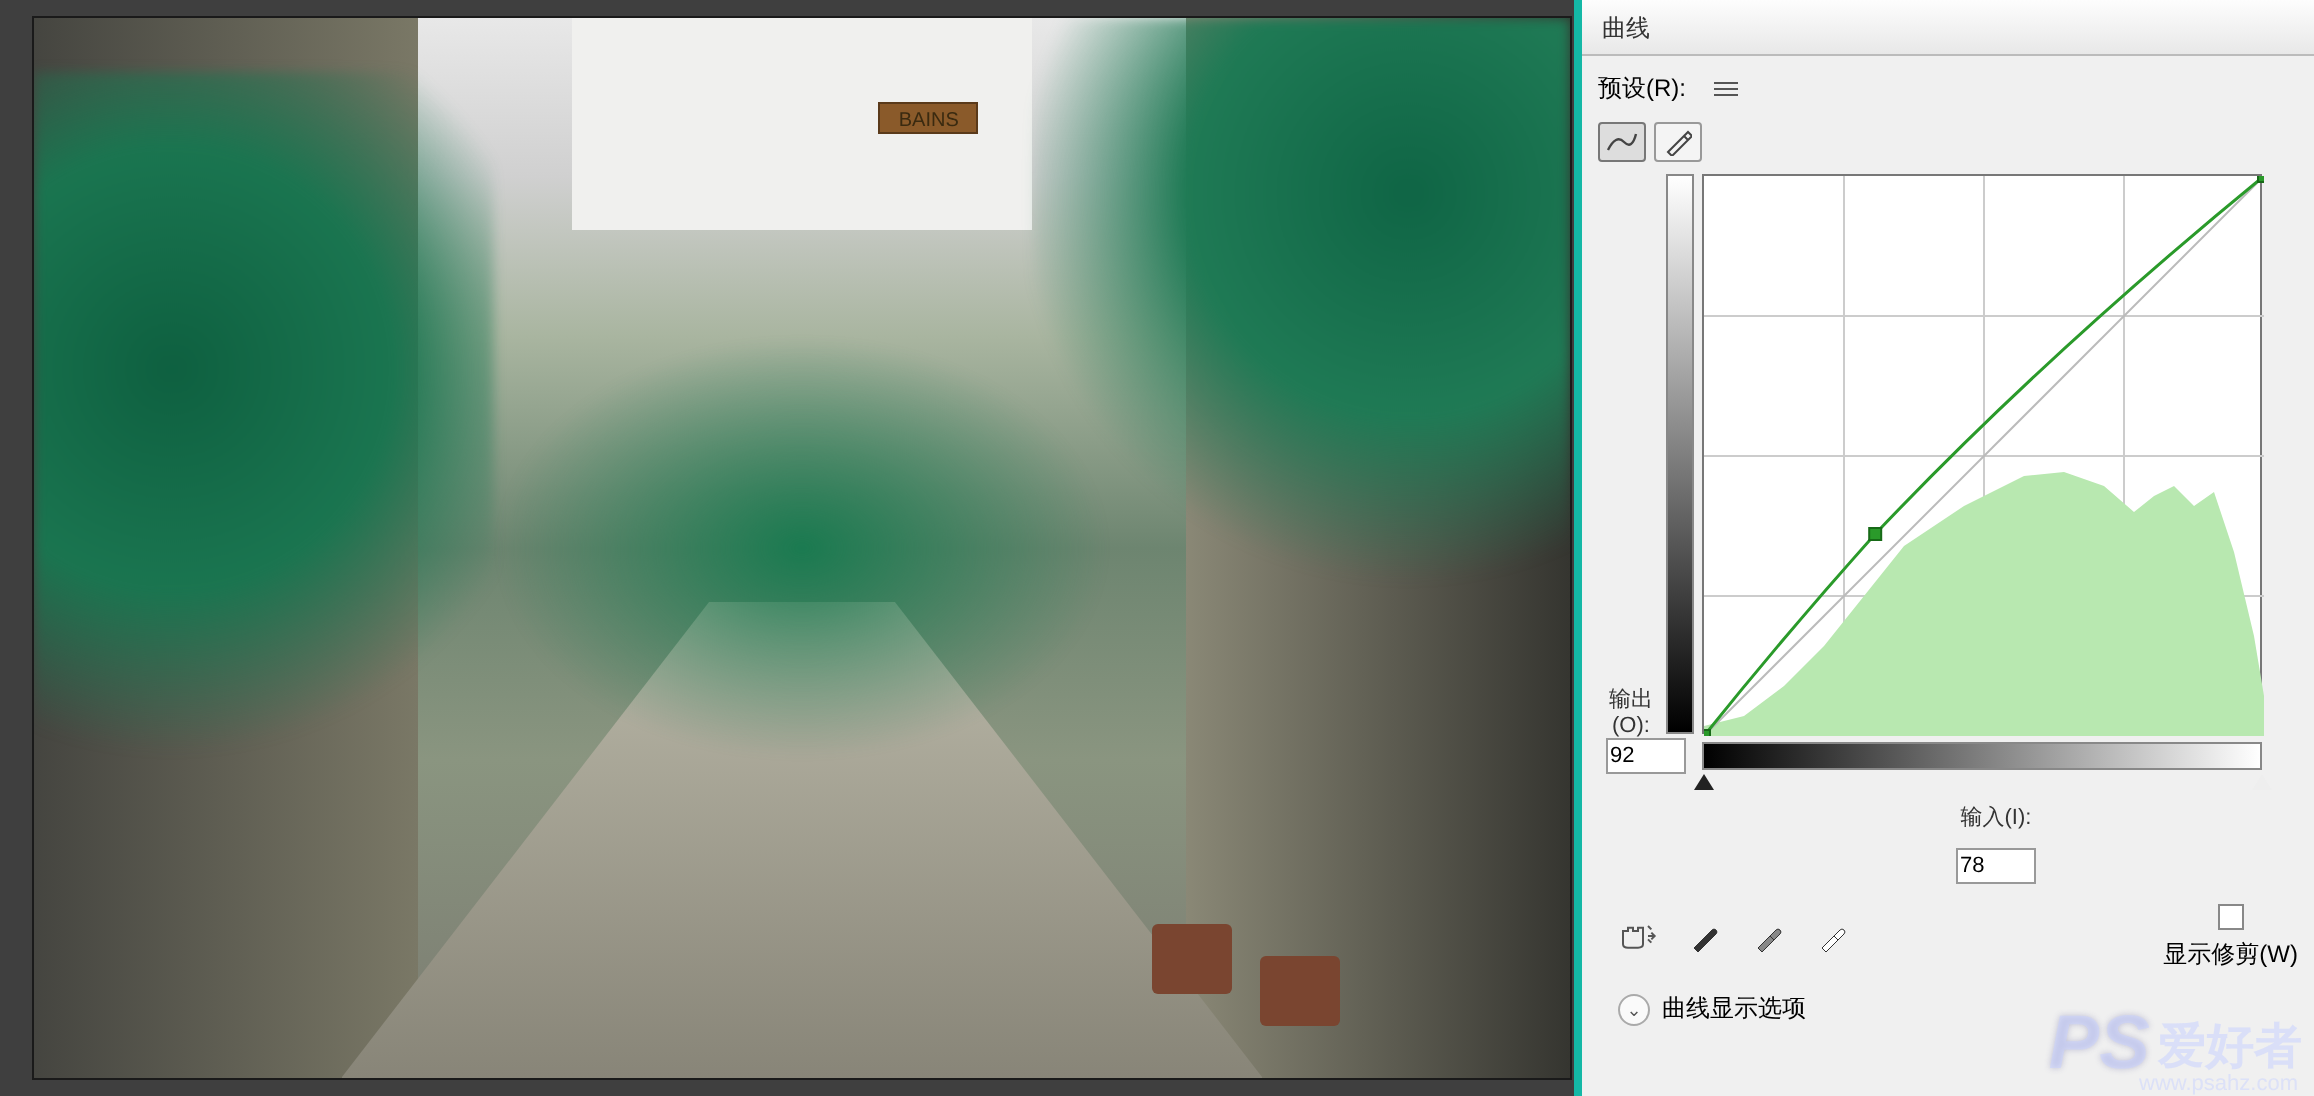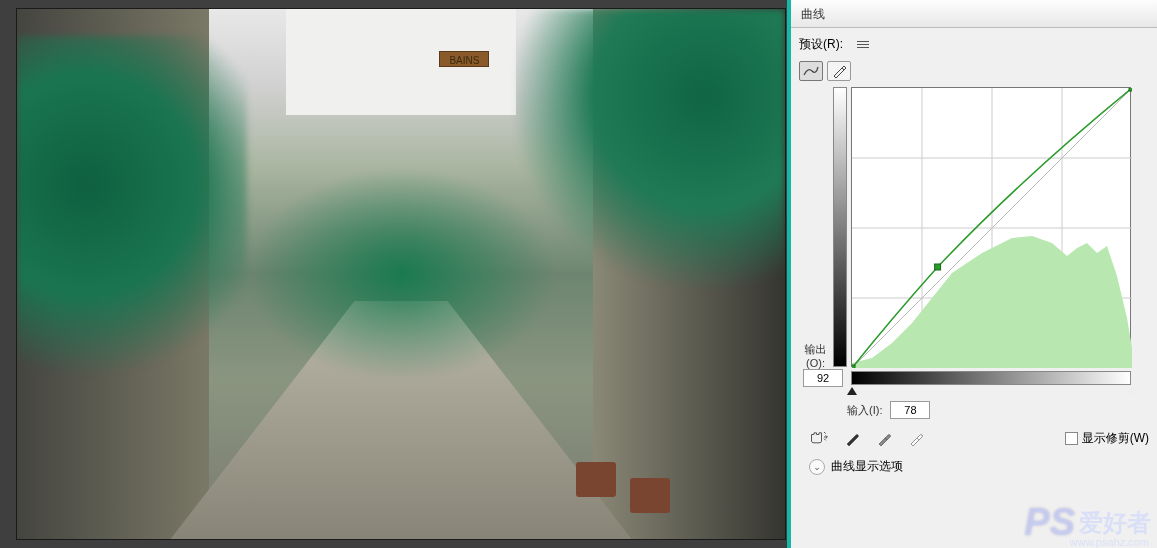--- a/index.html
+++ b/index.html
@@ -88,31 +88,31 @@
     .hist { fill:#b8e8b0; }
     .baseline { stroke:#bbb; stroke-width:1; }
     .curve { stroke:#2a9a2a; stroke-width:1.5; fill:none; }
     .curve-handle { fill:#2a9a2a; stroke:#176a17; }
     .x-grad { position:absolute; left:48px; top:284px; width:280px; height:14px; background:linear-gradient(to right,#000,#fff); border:1px solid #888; }
     .slider-black{position:absolute;left:44px;top:300px;width:0;height:0;border-left:5px solid transparent;border-right:5px solid transparent;border-bottom:8px solid #222;}
     .slider-white{position:absolute;left:323px;top:300px;width:0;height:0;border-left:5px solid transparent;border-right:5px solid transparent;border-bottom:8px solid #eee;}
     
     .output-grp { position:absolute; left:0; top:255px; width:44px; }
     .output-grp .lbl{font-size:11px;color:#333;text-align:center;padding-right:19px;}
-    .numfield { width:40px; height:18px; border:1px solid #999; background:#fff; text-align:center; font-size:11px; padding:1px; }
+    .numfield { width:40px; height:18px; border:1px solid #999; background:#fff; font-size:11px; padding:1px; }
     
     .below { position:relative; margin-top:320px; }
-    .input-row { display:flex; align-items:center; gap:8px; margin-left:48px; }
+    .input-row { display:flex; align-items:center; gap:8px; margin-left:48px;flex-direction:column; }
     .input-row .lbl{font-size:11px;color:#333;}
     
     .tool-row { display:flex; align-items:center; gap:14px; margin:10px 0 10px 10px; }
     .hand-icon svg{width:20px;height:16px;}
     .eyedrop { width:18px; height:18px; display:flex; align-items:center; justify-content:center; position:relative; }
     .eyedrop svg{width:16px;height:16px;}
-    .checkbox-wrap { display:flex; align-items:center; gap:4px; margin-left:auto; }
+    .checkbox-wrap { display:flex; align-items:center; gap:4px; margin-left:auto;flex-direction:column; }
     .checkbox { width:13px; height:13px; border:1px solid #888; background:#fff; }
     
     .expand-row { display:flex; align-items:center; gap:6px; margin:6px 0 0 10px; padding-bottom:8px;}
     .chevrons { width:16px;height:16px;border:1px solid #aaa;border-radius:8px;display:flex;align-items:center;justify-content:center;font-size:9px;color:#555;background:#fafafa; }
     
     .watermark {
       position:absolute; right:6px; bottom:4px; display:flex; align-items:center; gap:4px;
       font-family: Arial, sans-serif; pointer-events:none;
     }
     .wm-logo { font-size:38px; font-weight:bold; font-style:italic; color:rgba(200,210,255,0.55); text-shadow:0 0 3px rgba(80,80,150,0.3);}

